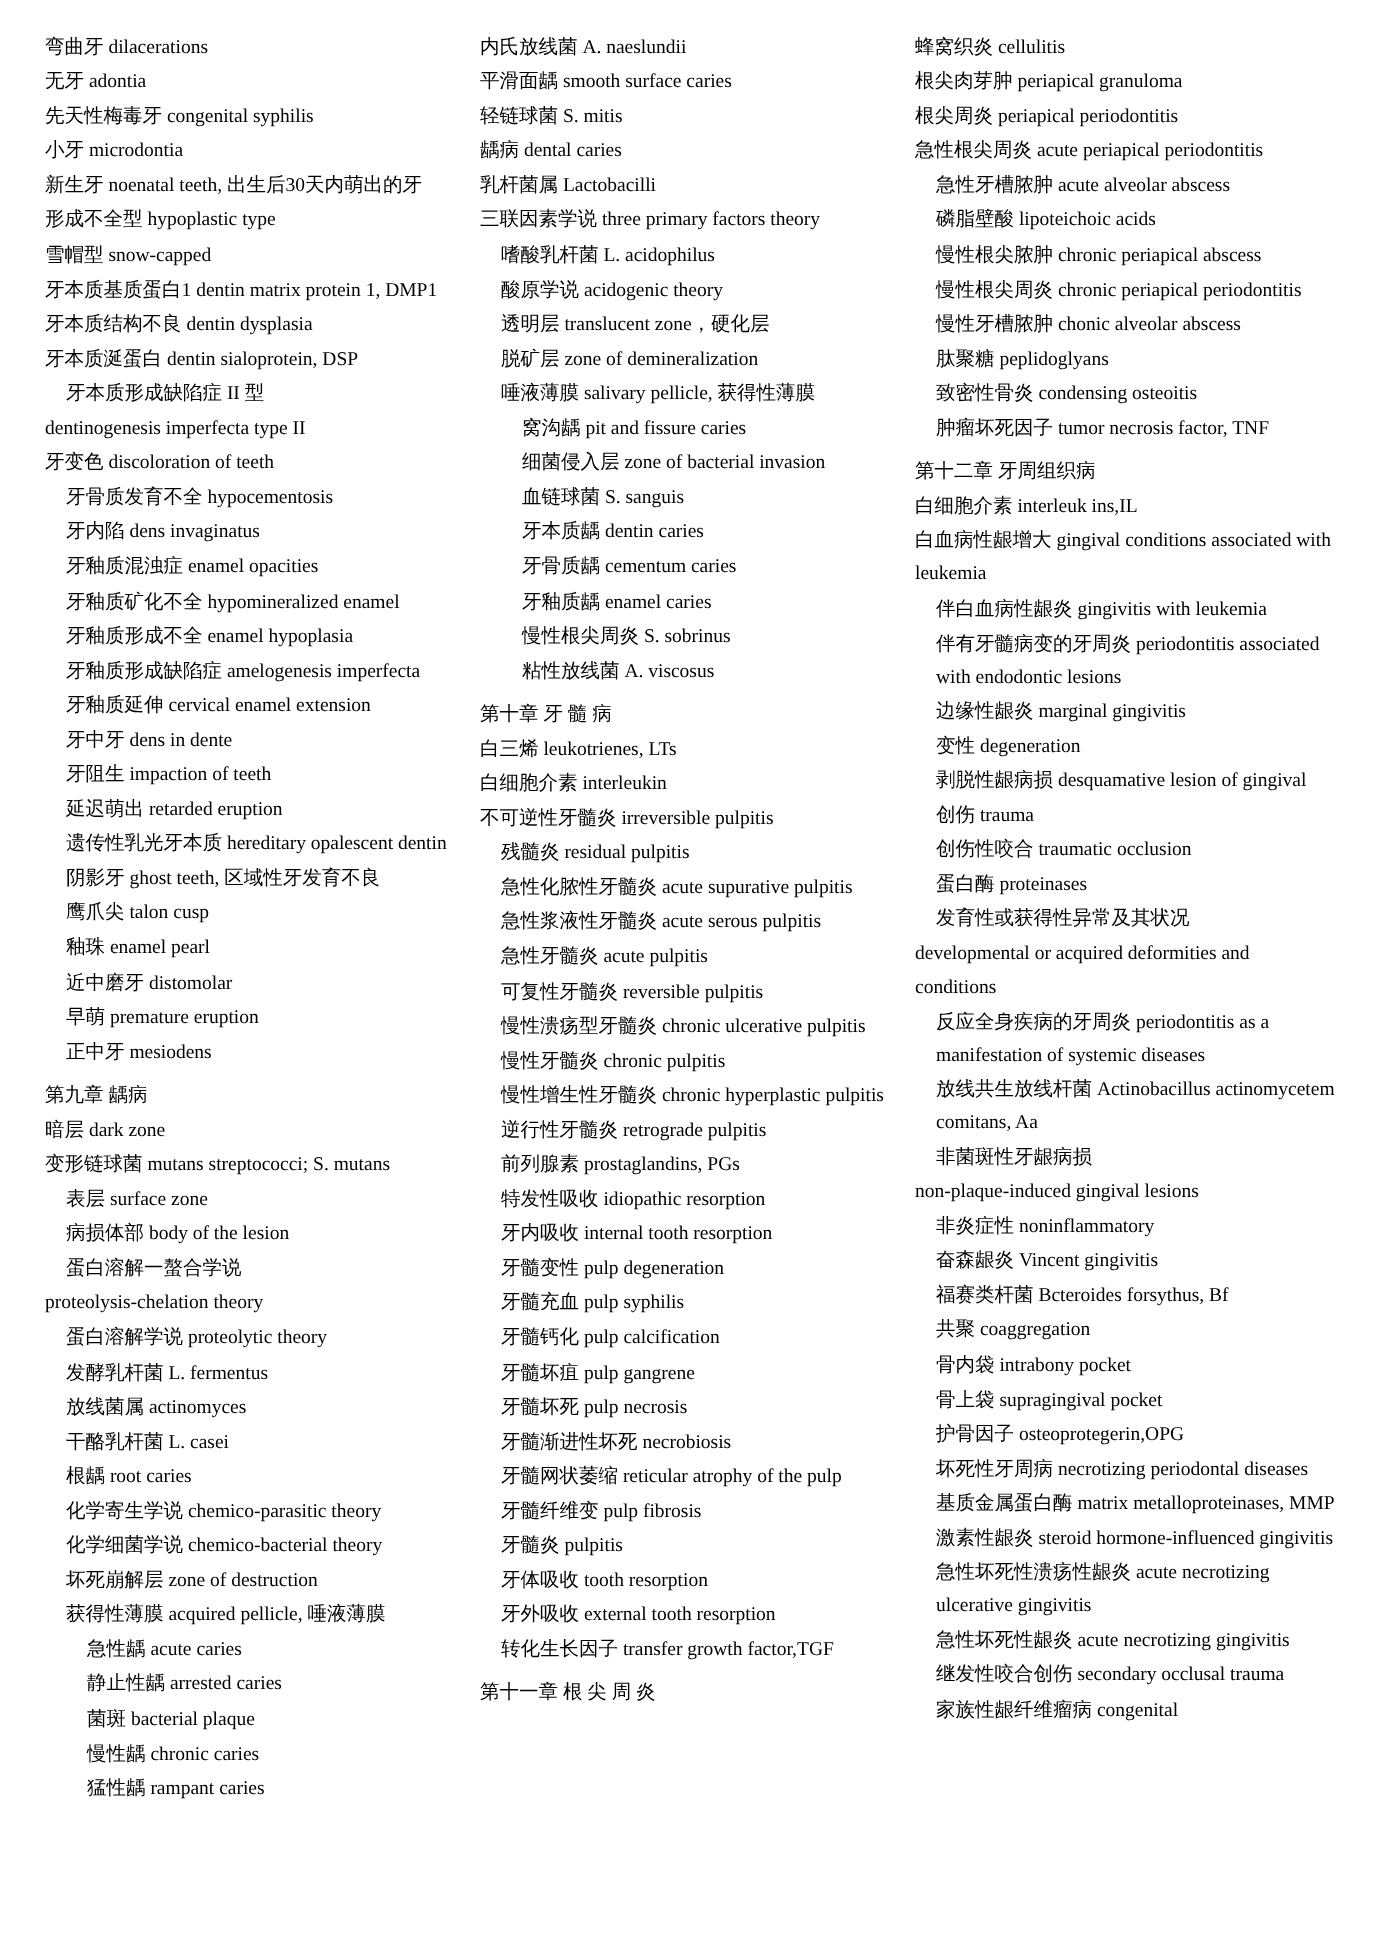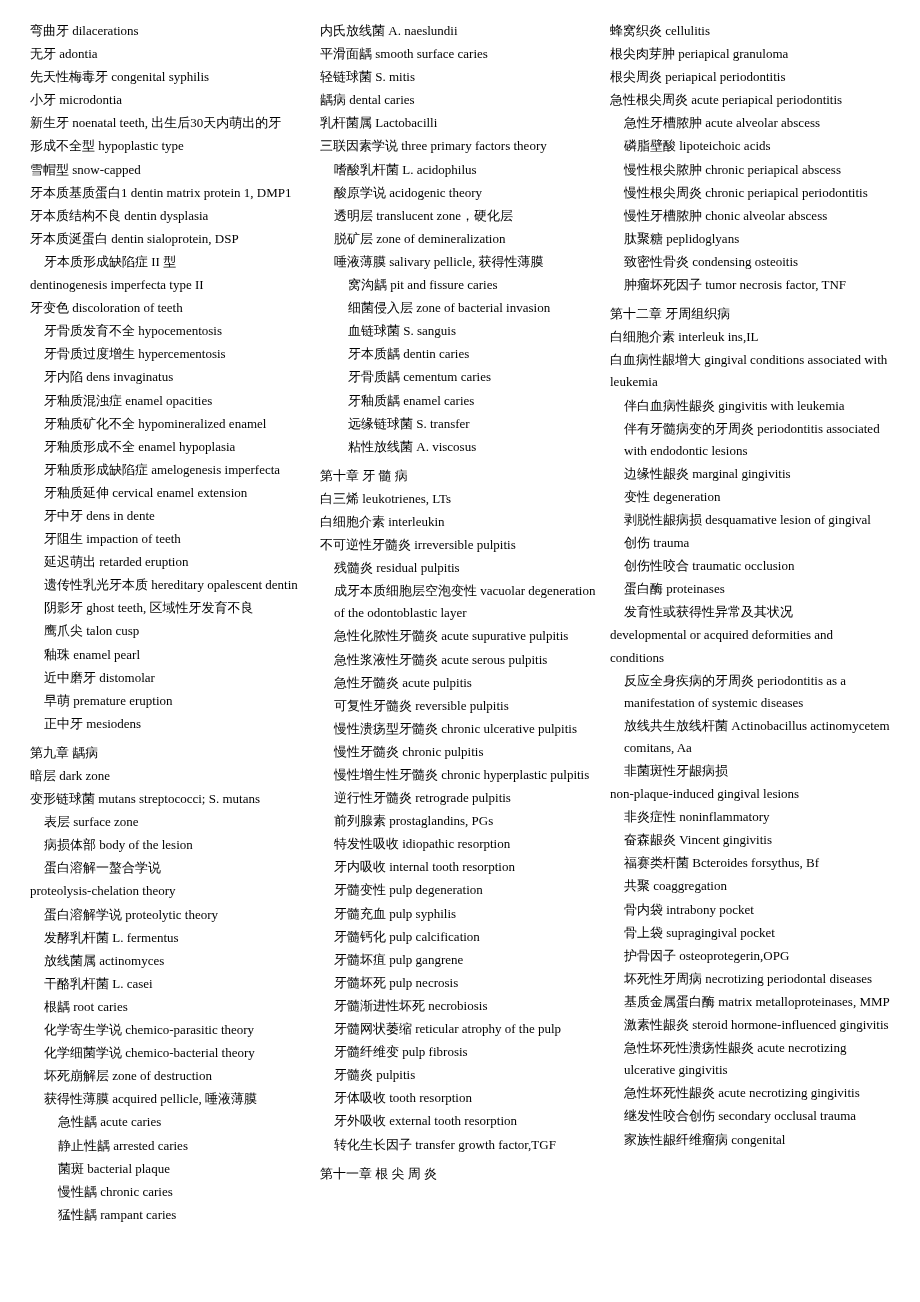--- a/index.html
+++ b/index.html
@@ -40,21 +40,20 @@
       <span class="entry indent0">新生牙  noenatal teeth, 出生后30天内萌出的牙</span>
       <span class="entry indent0">形成不全型  hypoplastic type</span>
       <span class="entry indent0">雪帽型  snow-capped</span>
       <span class="entry indent0">牙本质基质蛋白1  dentin matrix protein 1, DMP1</span>
       <span class="entry indent0">牙本质结构不良  dentin dysplasia</span>
       <span class="entry indent0">牙本质涎蛋白  dentin sialoprotein, DSP</span>
       <span class="entry indent1">牙本质形成缺陷症 II 型</span>
       <span class="entry indent0">dentinogenesis imperfecta type II</span>
       <span class="entry indent0">牙变色  discoloration of teeth</span>
       <span class="entry indent1">牙骨质发育不全  hypocementosis</span>
-      <span class="entry indent1">牙骨质过度增生  hypercementosis</span>
       <span class="entry indent1">牙内陷  dens invaginatus</span>
       <span class="entry indent1">牙釉质混浊症  enamel opacities</span>
       <span class="entry indent1">牙釉质矿化不全  hypomineralized enamel</span>
       <span class="entry indent1">牙釉质形成不全  enamel hypoplasia</span>
       <span class="entry indent1">牙釉质形成缺陷症  amelogenesis imperfecta</span>
       <span class="entry indent1">牙釉质延伸  cervical enamel extension</span>
       <span class="entry indent1">牙中牙  dens in dente</span>
       <span class="entry indent1">牙阻生  impaction of teeth</span>
       <span class="entry indent1">延迟萌出  retarded eruption</span>
       <span class="entry indent1">遗传性乳光牙本质  hereditary opalescent dentin</span>
@@ -98,29 +97,28 @@
       <span class="entry indent1">酸原学说  acidogenic theory</span>
       <span class="entry indent1">透明层  translucent zone，硬化层</span>
       <span class="entry indent1">脱矿层  zone of demineralization</span>
       <span class="entry indent1">唾液薄膜  salivary pellicle, 获得性薄膜</span>
       <span class="entry indent2">窝沟龋  pit and fissure caries</span>
       <span class="entry indent2">细菌侵入层  zone of bacterial invasion</span>
       <span class="entry indent2">血链球菌  S. sanguis</span>
       <span class="entry indent2">牙本质龋  dentin caries</span>
       <span class="entry indent2">牙骨质龋  cementum caries</span>
       <span class="entry indent2">牙釉质龋  enamel caries</span>
-      <span class="entry indent2">远缘链球菌  S. transfer</span>
+      <span class="entry indent2">慢性根尖周炎  S. sobrinus</span>
       <span class="entry indent2">粘性放线菌  A. viscosus</span>
       <div style="height: 6px;"></div>
       <span class="entry indent0">第十章  牙  髓  病</span>
       <span class="entry indent0">白三烯  leukotrienes, LTs</span>
       <span class="entry indent0">白细胞介素  interleukin</span>
       <span class="entry indent0">不可逆性牙髓炎  irreversible pulpitis</span>
       <span class="entry indent1">残髓炎  residual pulpitis</span>
-      <span class="entry indent1">成牙本质细胞层空泡变性  vacuolar degeneration of the odontoblastic layer</span>
       <span class="entry indent1">急性化脓性牙髓炎  acute supurative pulpitis</span>
       <span class="entry indent1">急性浆液性牙髓炎  acute serous pulpitis</span>
       <span class="entry indent1">急性牙髓炎  acute pulpitis</span>
       <span class="entry indent1">可复性牙髓炎  reversible pulpitis</span>
       <span class="entry indent1">慢性溃疡型牙髓炎  chronic ulcerative pulpitis</span>
       <span class="entry indent1">慢性牙髓炎  chronic pulpitis</span>
       <span class="entry indent1">慢性增生性牙髓炎  chronic hyperplastic pulpitis</span>
       <span class="entry indent1">逆行性牙髓炎  retrograde pulpitis</span>
       <span class="entry indent1">前列腺素  prostaglandins, PGs</span>
       <span class="entry indent1">特发性吸收  idiopathic resorption</span>

